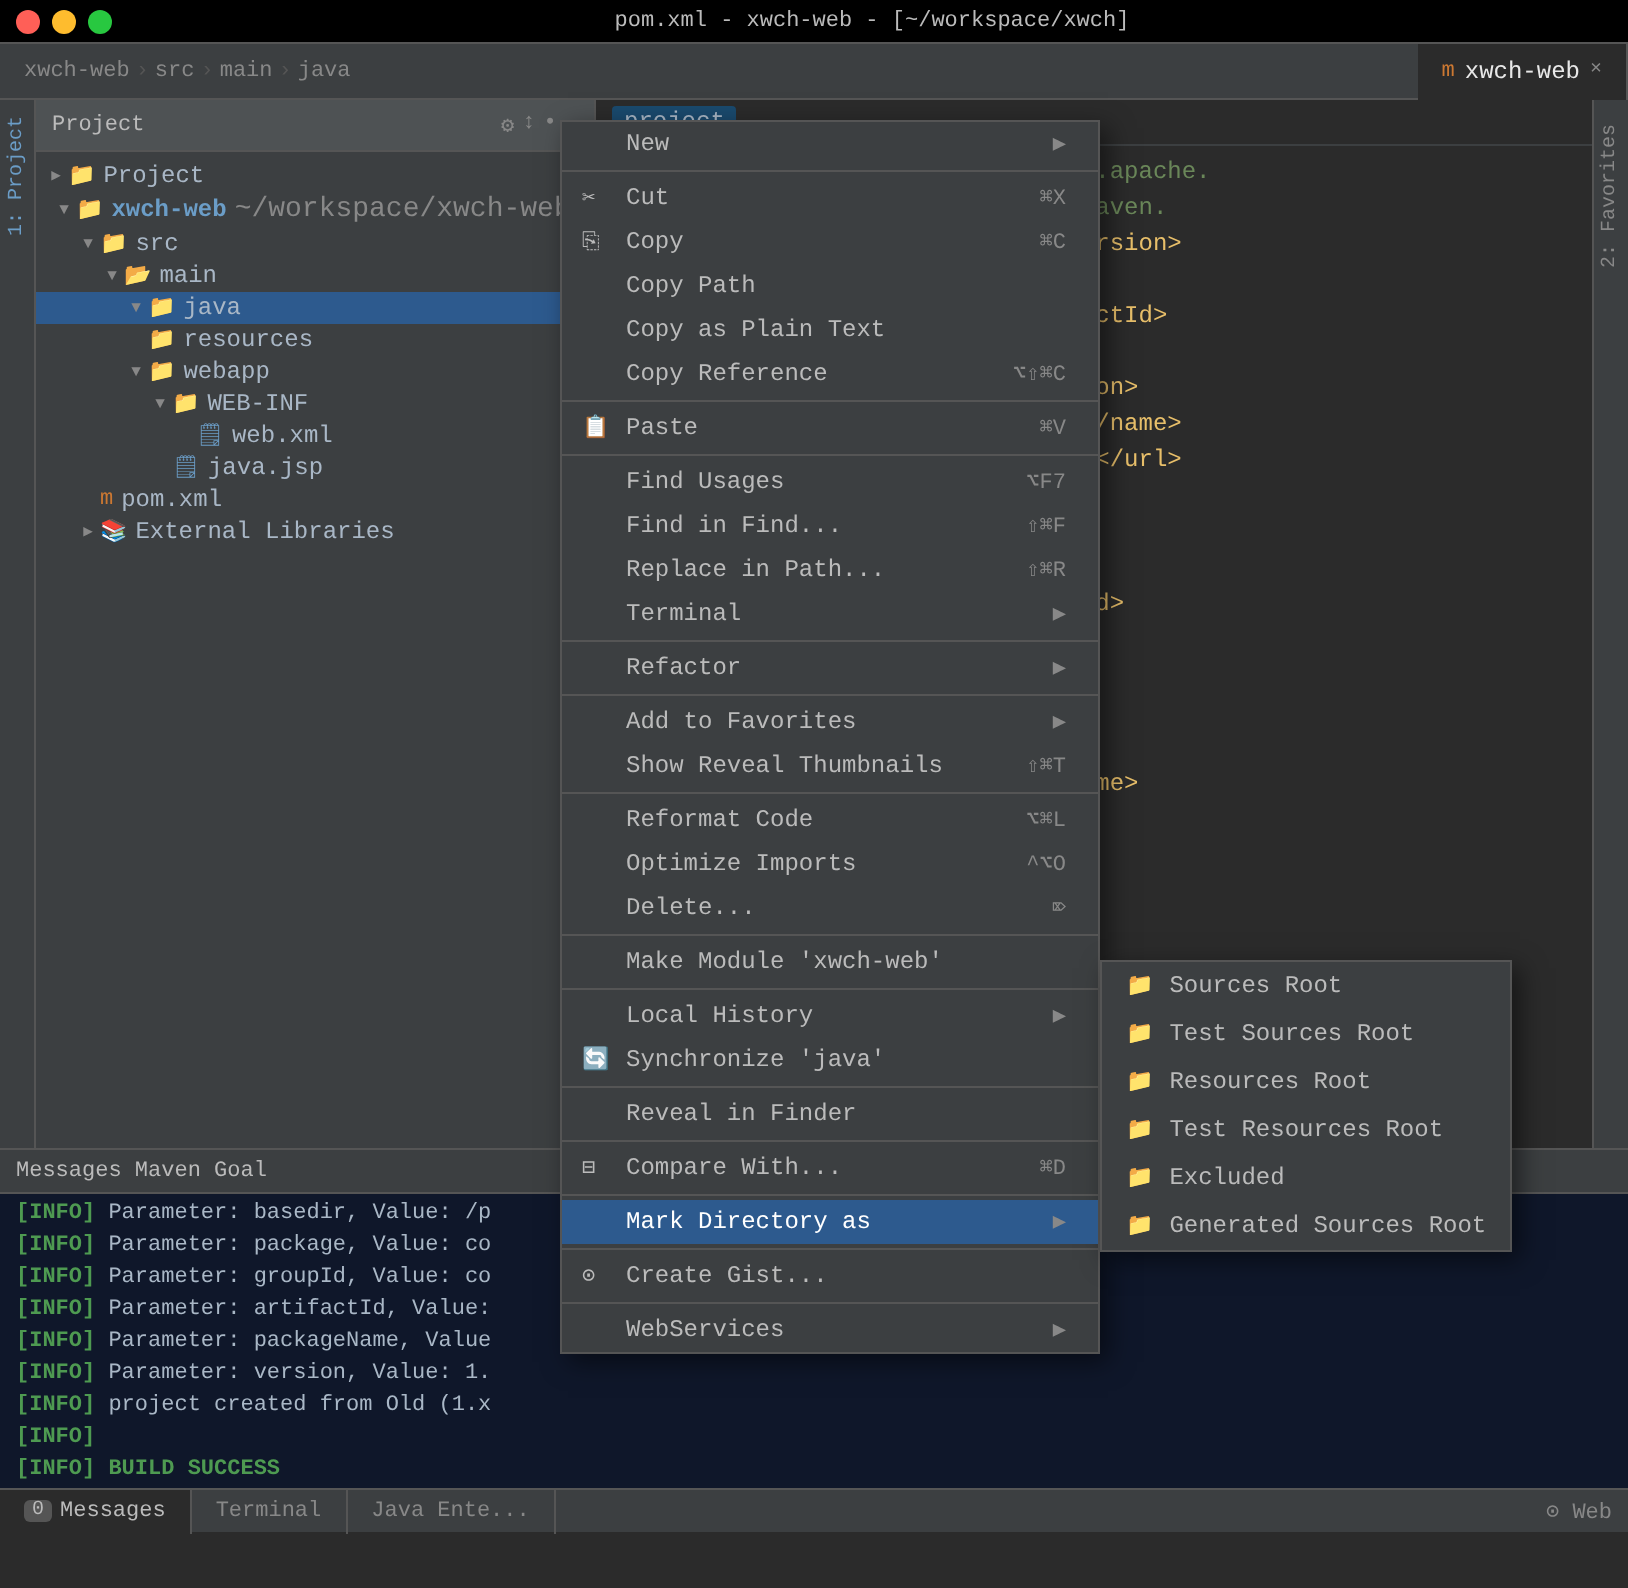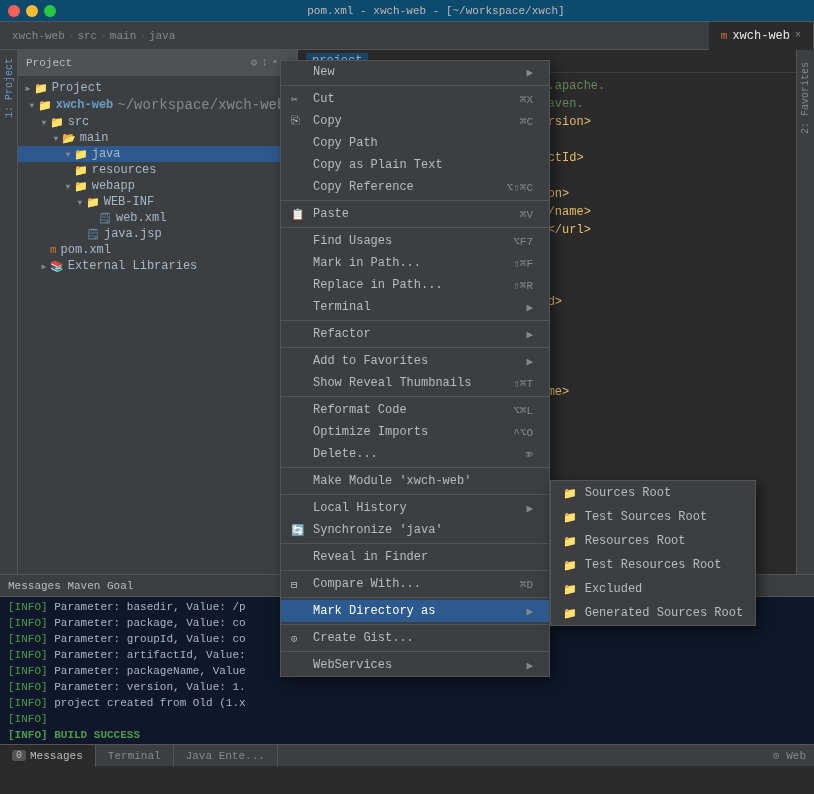--- a/index.html
+++ b/index.html
@@ -10,21 +10,21 @@
       color: #a9b7c6;
       width: 814px;
       height: 794px;
       overflow: hidden;
       position: relative;
     }
 
     
     .title-bar {
       height: 22px;
-      background: #0c4a6e;
+      background: #000000;
       display: flex;
       align-items: center;
       padding: 0 8px;
       border-bottom: 1px solid #555;
     }
     .traffic-lights {
       display: flex;
       gap: 6px;
       margin-right: 10px;
     }
@@ -205,21 +205,21 @@
       border-bottom: 1px solid #555;
     }
     .messages-content {
       flex: 1;
       overflow: hidden;
       padding: 2px 8px;
       font-size: 11px;
       line-height: 16px;
     }
     .msg-line { color: #a9b7c6; white-space: nowrap; }
-    .msg-info { color: #4e9a51; font-weight: normal; }
+    .msg-info { color: #4e9a51; font-weight: bold; }
     .msg-success { color: #4e9a51; font-weight: bold; }
 
     
     .bottom-tabs {
       height: 22px;
       background: #3c3f41;
       display: flex;
       align-items: center;
       border-top: 1px solid #555;
     }
@@ -586,21 +586,21 @@
     </div>
     <div class="menu-separator"></div>
 
     <div class="menu-item">
       <span class="menu-item-icon"></span>
       <span class="menu-item-label">Find Usages</span>
       <span class="menu-item-shortcut">⌥F7</span>
     </div>
     <div class="menu-item">
       <span class="menu-item-icon"></span>
-      <span class="menu-item-label">Mark in Path...</span>
+      <span class="menu-item-label">Find in Find...</span>
       <span class="menu-item-shortcut">⇧⌘F</span>
     </div>
     <div class="menu-item">
       <span class="menu-item-icon"></span>
       <span class="menu-item-label">Replace in Path...</span>
       <span class="menu-item-shortcut">⇧⌘R</span>
     </div>
     <div class="menu-item">
       <span class="menu-item-icon"></span>
       <span class="menu-item-label">Terminal</span>

